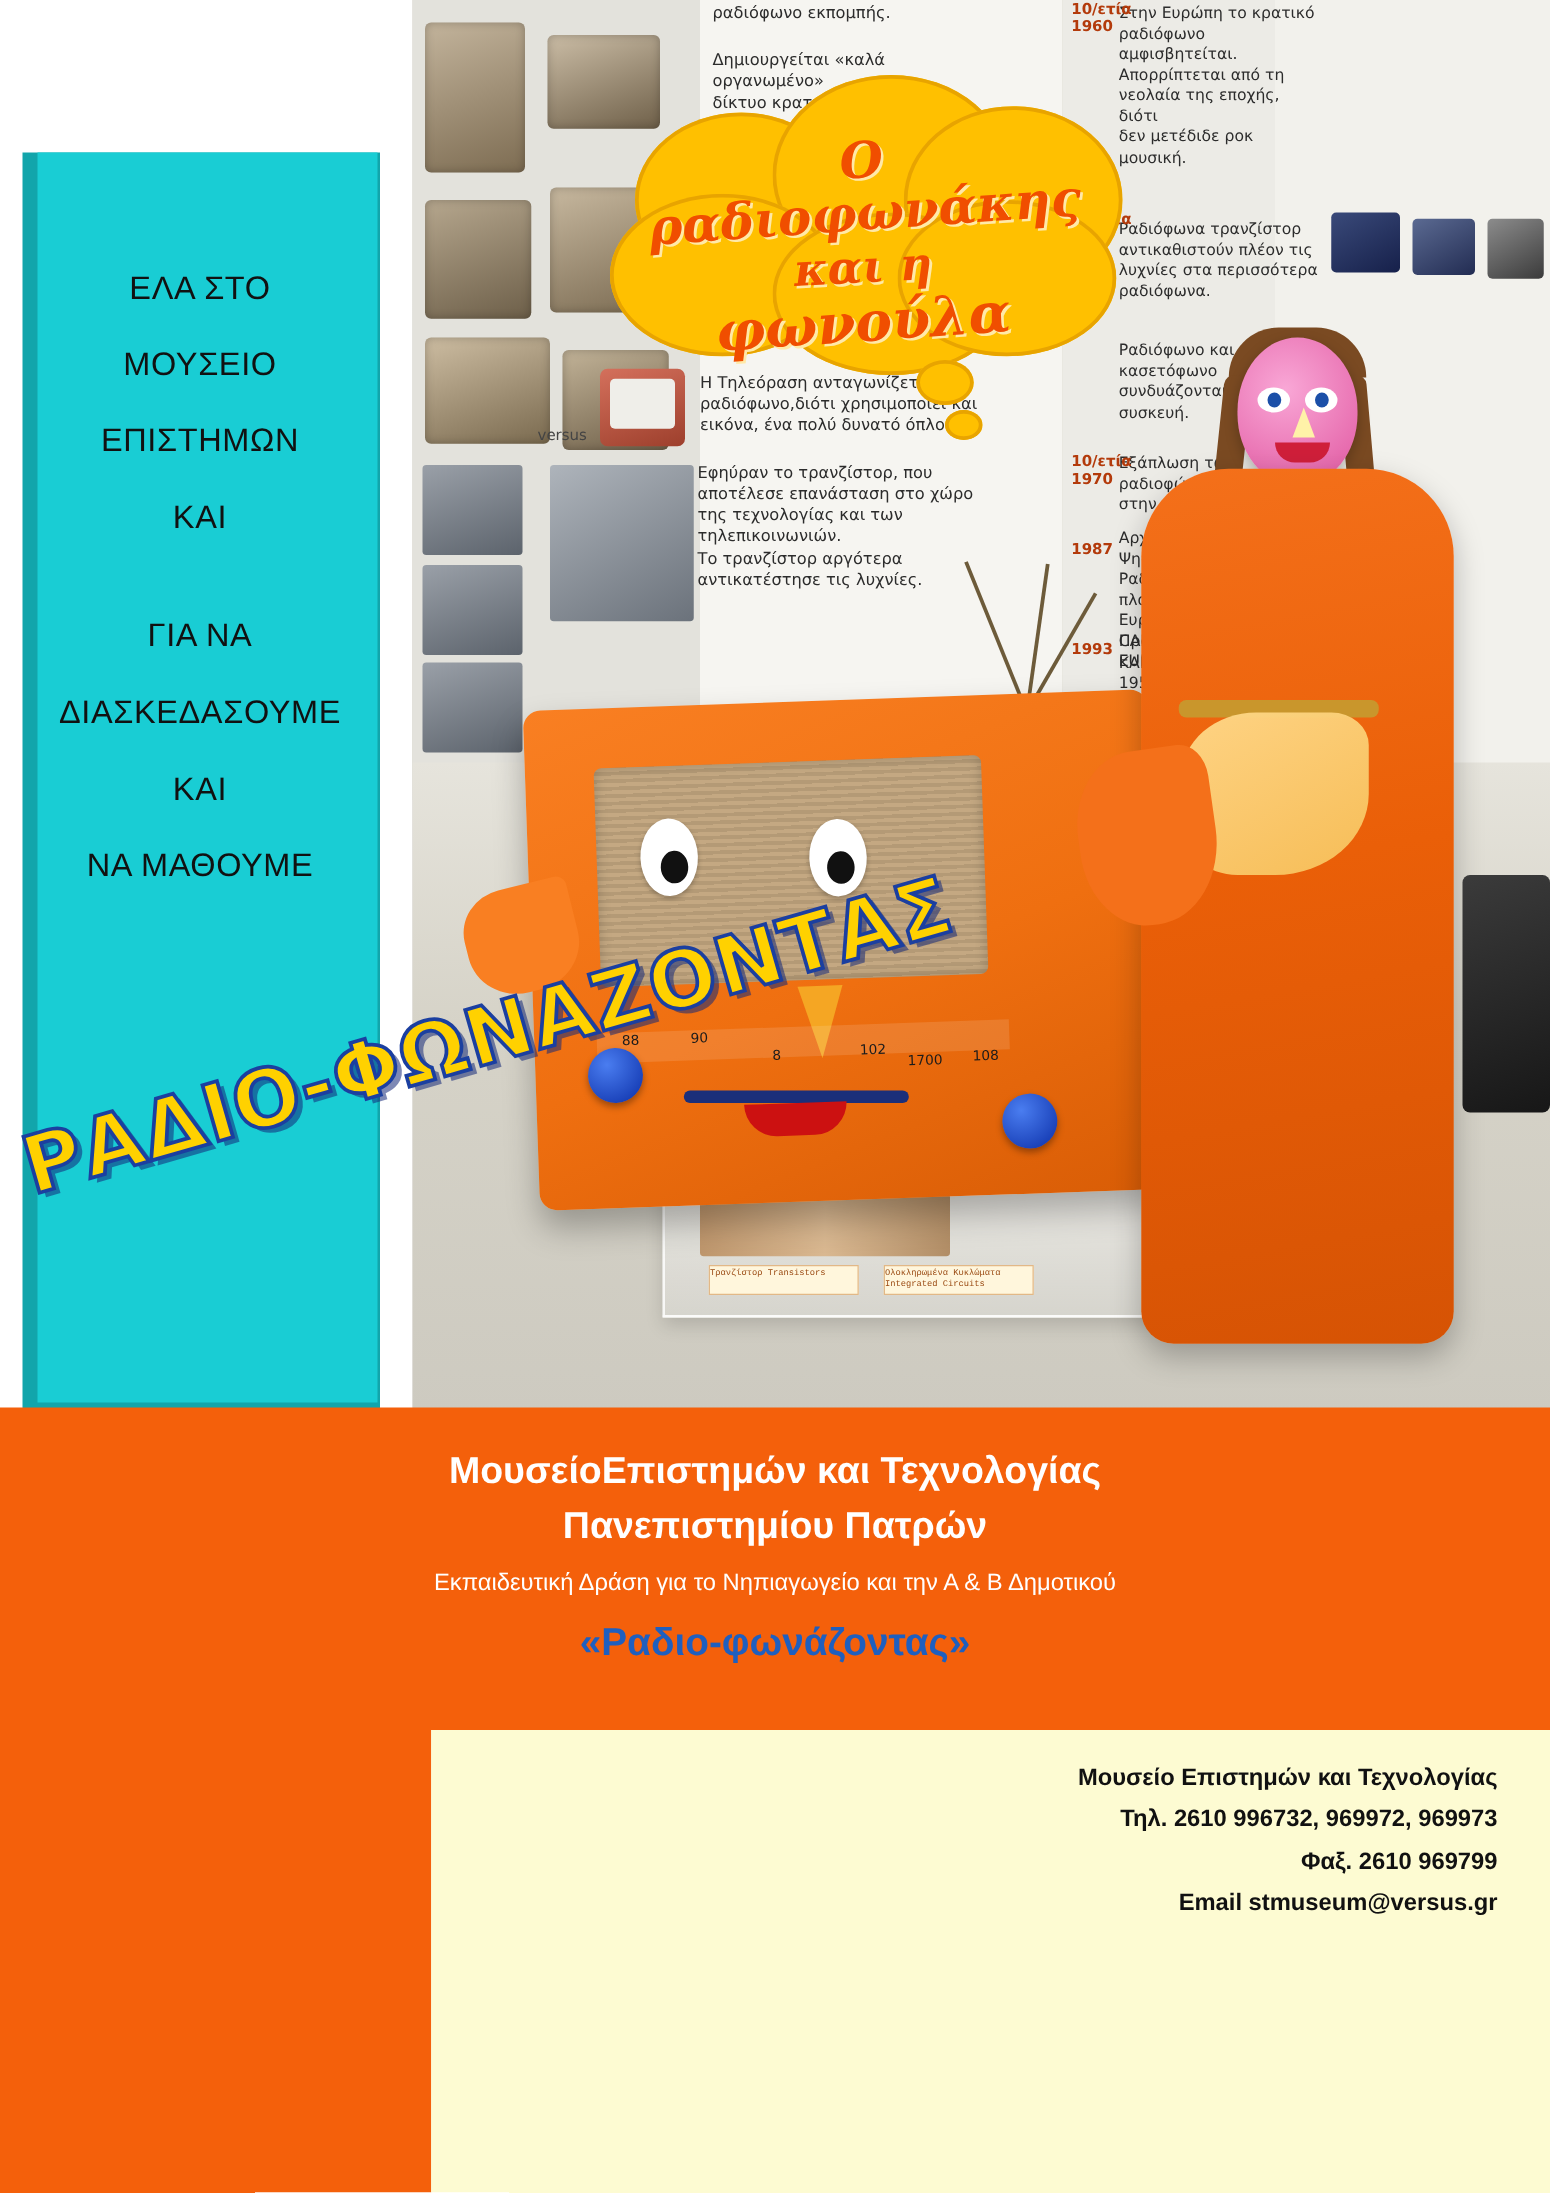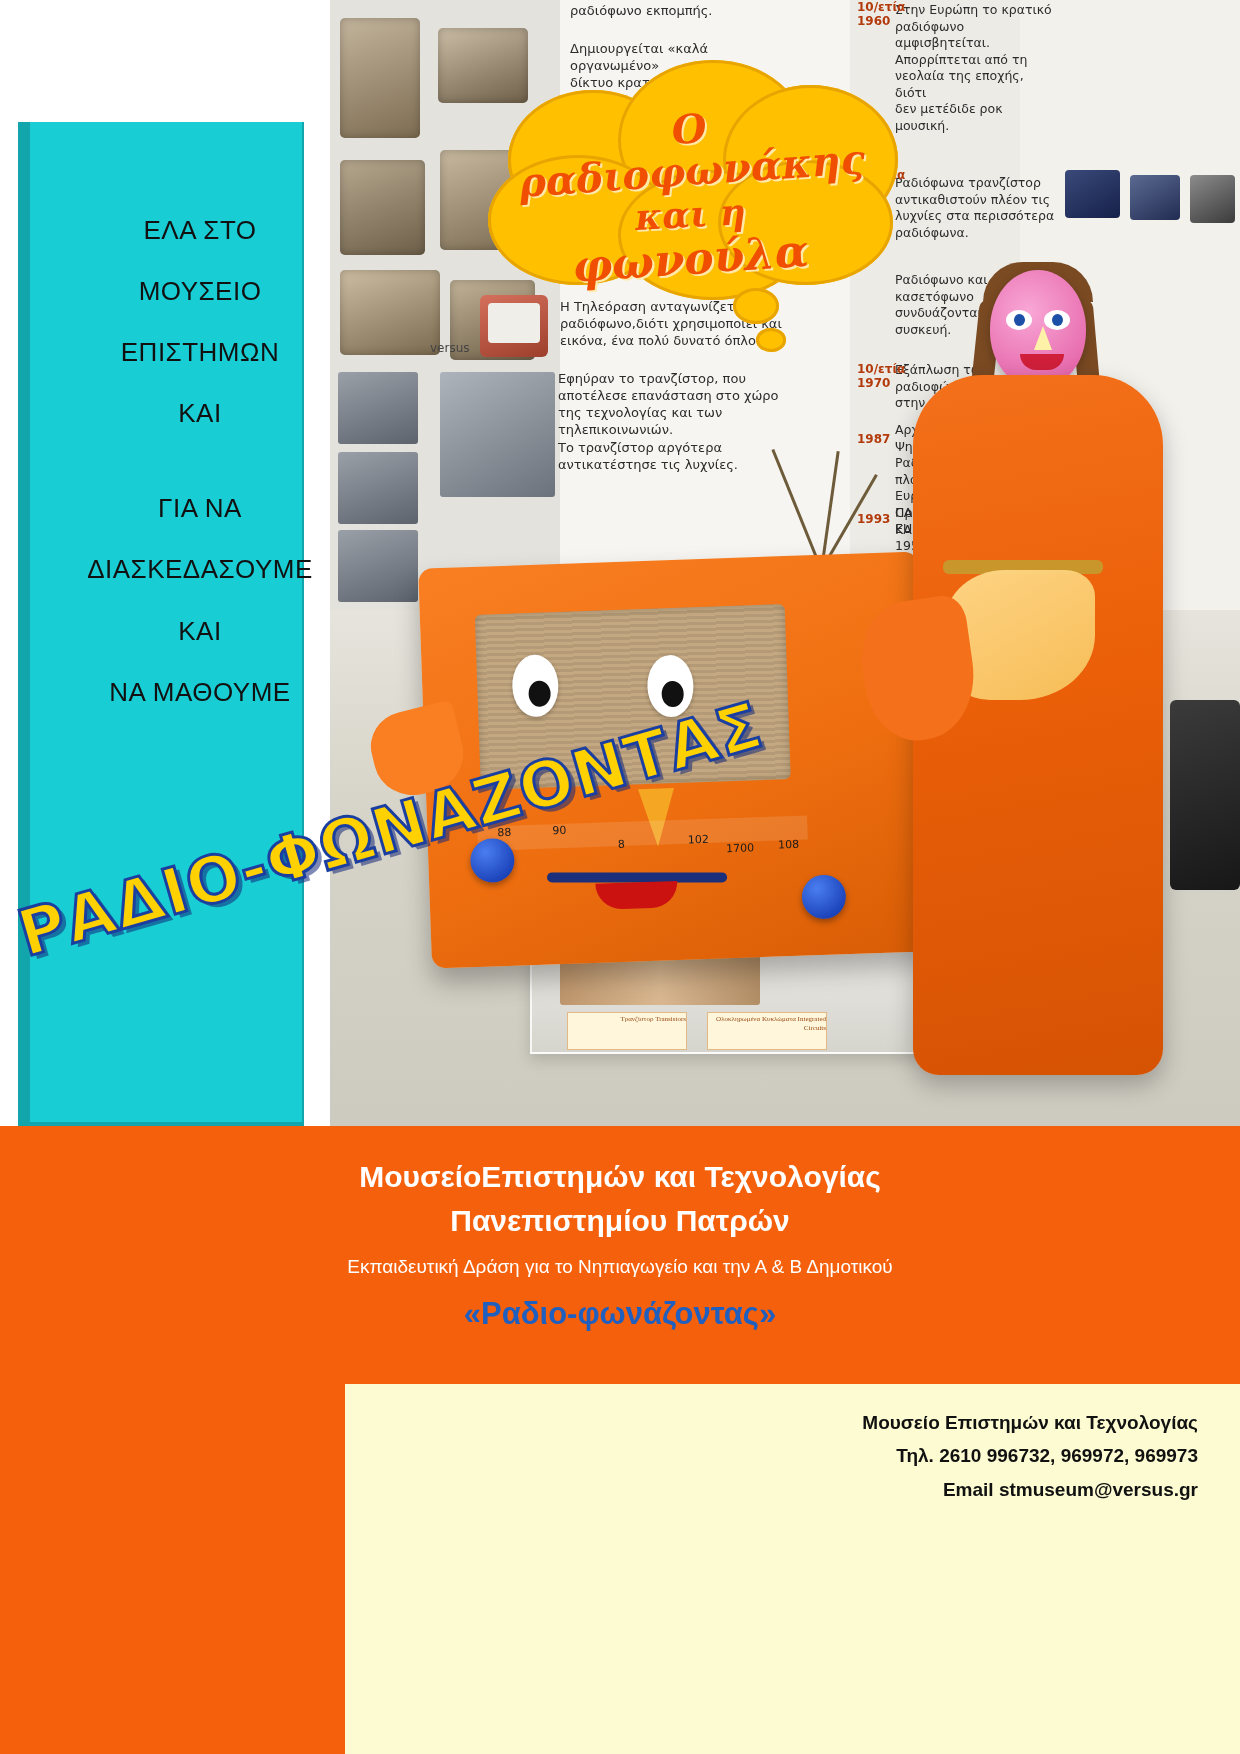--- a/index.html
+++ b/index.html
@@ -215,24 +215,24 @@
   .antenna i.a3 { left: 70px; top: 30px; transform: rotate(30deg); height:110px;}
 
   
   .display-case {
     position: absolute; left: 200px; top: 930px; width: 430px; height: 120px;
     background: linear-gradient(180deg, rgba(255,255,255,.55), rgba(220,220,215,.55));
     border: 2px solid rgba(255,255,255,.8);
     box-shadow: 0 6px 14px rgba(0,0,0,.15);
   }
   .label-card {
-    position: absolute; top: 80px; width: 120px; height: 38px;
+    position: absolute; top: 80px; width: 120px; height: 24px;
     background: #fff6dc; border: 1px solid #e2b887;
-    font-family: Liberation Serif, serif; font-size: 7px; color: #9a4a12;
-    text-align: right; line-height: 1.25; padding-top: 2px; box-sizing: border-box;
+    font-family: Liberation Mono, monospace; font-size: 7px; color: #9a4a12;
+    text-align: left; line-height: 1.25; padding-top: 2px; box-sizing: border-box;
   }
   .label-card.lc1 { left: 35px; }
   .label-card.lc2 { left: 175px; }
   .circuit-bits {
     position:absolute; left: 230px; top: 955px; width: 200px; height: 50px;
     background: linear-gradient(90deg,#b98a5a,#d8b184,#a97f52);
     opacity:.85; border-radius:3px;
   }
 
   
@@ -306,21 +306,20 @@
     position: absolute; left: 30px; top: 122px; width: 272px; height: 1000px;
     background: #19cdd4;
   }
   .teal-text {
     position: absolute; left: 30px; top: 200px; width: 260px;
     text-align: center;
     color: #111;
     font-size: 26px;
     letter-spacing: 0.5px;
     line-height: 2.35;
-    margin-left: 40px;
   }
   .teal-text .gap { display:block; height: 34px; }
 
   
   .wordart {
     position: absolute;
     left: 10px; top: 900px;
     width: 560px; height: 220px;
     transform: rotate(-16deg);
     transform-origin: left top;
@@ -595,16 +594,17 @@
     <div class="line1">ΜουσείοΕπιστημών και Τεχνολογίας</div>
     <div class="line2">Πανεπιστημίου Πατρών</div>
     <div class="line3">Εκπαιδευτική Δράση για το Νηπιαγωγείο και την Α &amp; Β Δημοτικού</div>
     <div class="line4">«Ραδιο-φωνάζοντας»</div>
   </div>
 
   <div class="footer-left"></div>
   <div class="footer-right">
     <div>Μουσείο Επιστημών και Τεχνολογίας</div>
     <div>Τηλ. 2610 996732, 969972, 969973</div>
+    <div>Φαξ. 2610 969799</div>
     <div>Email stmuseum@versus.gr</div>
   </div>
 
 </div>
 
 </body></html>

